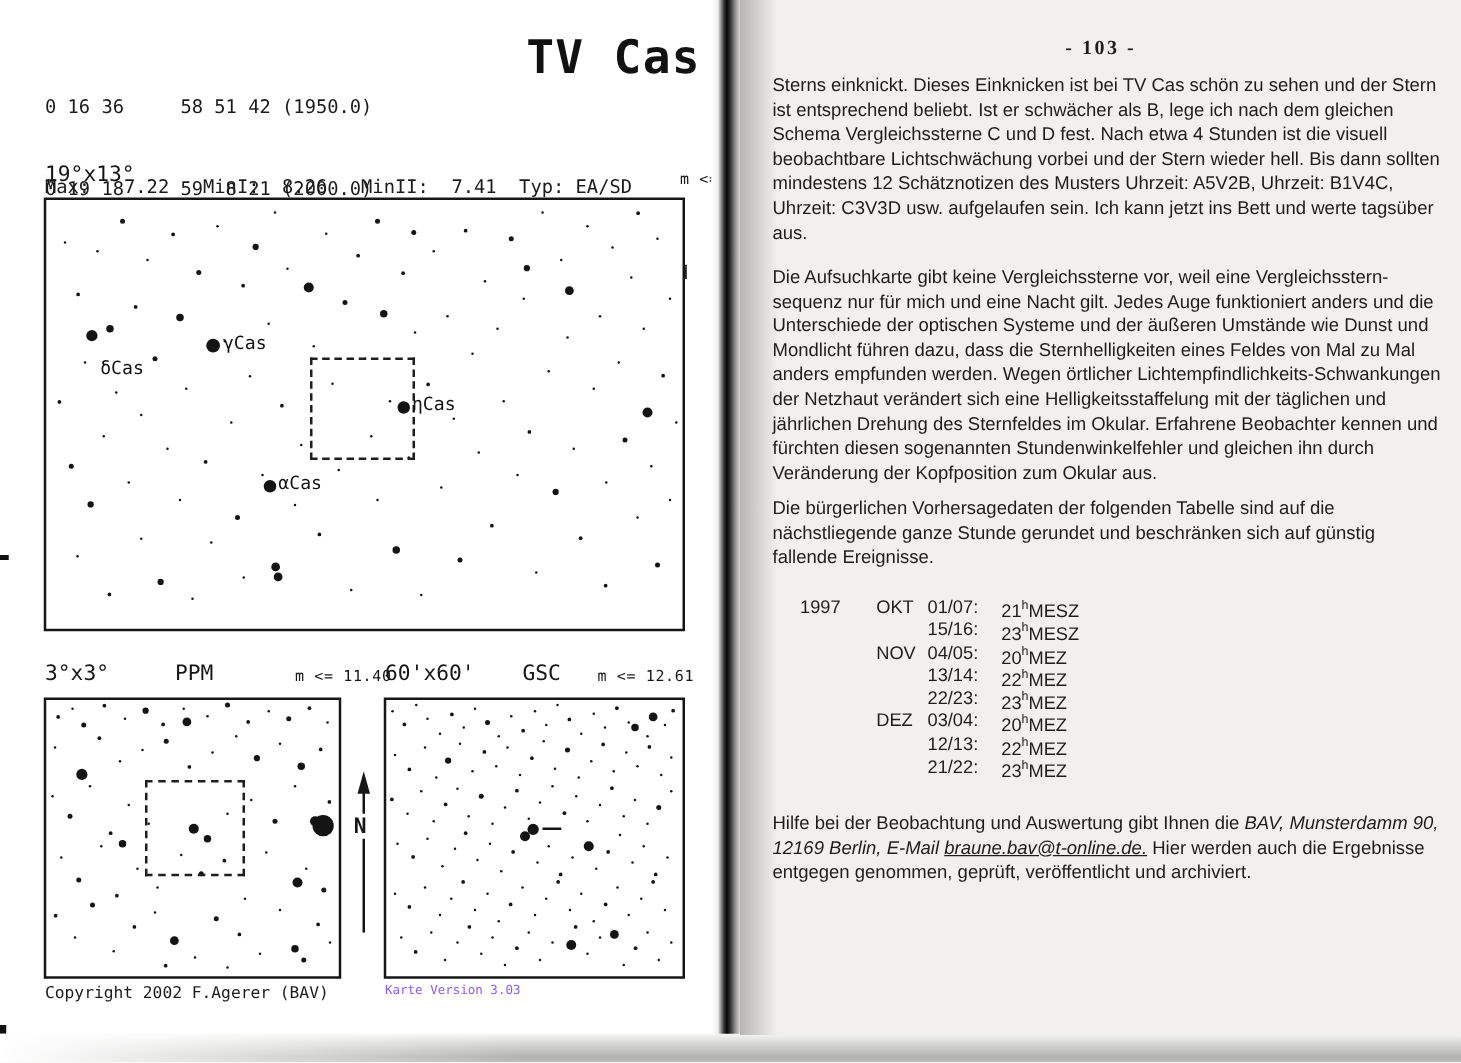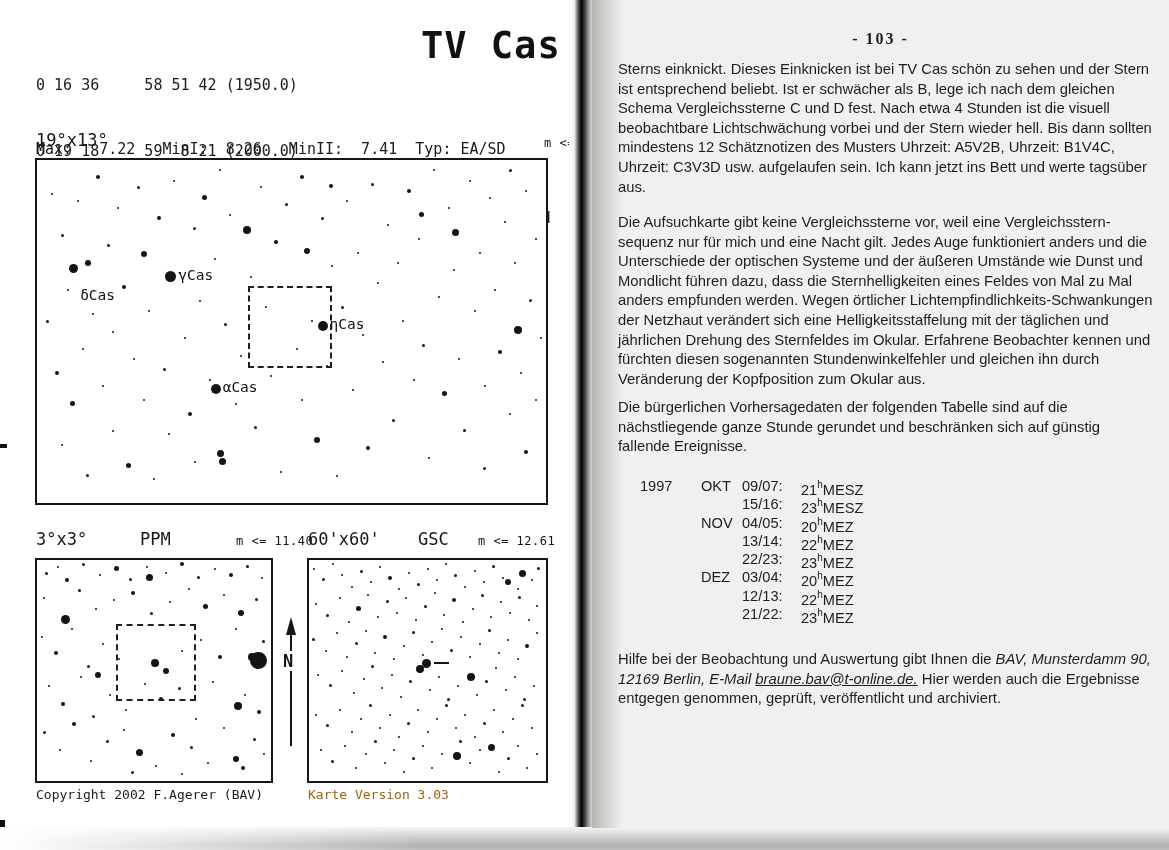--- a/index.html
+++ b/index.html
@@ -14,21 +14,21 @@
   #ppm-chart{left:35px;top:558px;width:238px;height:225px;}
   #gsc-chart{left:307px;top:558px;width:241px;height:225px;}
   .chart-hdr{position:absolute;color:#161616;}
   .fov{font-size:17px;}
   .mag{font-size:12px;letter-spacing:0.5px;}
   .cat{font-size:17px;}
   .star{position:absolute;background:#141414;border-radius:50%;}
   .dashed-box{position:absolute;border:2px dashed #1e1e1e;box-sizing:border-box;}
   .star-label{position:absolute;font-size:14.5px;color:#111;white-space:pre;}
   #footer-copyright{position:absolute;left:36px;top:787px;font-size:13px;color:#1b1b1b;}
-  #footer-version{position:absolute;left:308px;top:787px;font-size:13px;color:#a16207;}
+  #footer-version{position:absolute;left:308px;top:787px;font-size:10px;color:#8b5cf6;}
   
   #north{position:absolute;left:282px;top:617px;width:18px;height:132px;}
   #north .shaft{position:absolute;left:8px;top:13px;width:2px;height:116px;background:#161616;}
   #north .head{position:absolute;left:4px;top:0;width:0;height:0;
                border-left:5px solid transparent;border-right:5px solid transparent;
                border-bottom:18px solid #161616;}
   #north .nlabel{position:absolute;left:0px;top:34px;background:#fff;padding:0 1px;
                  font-size:17px;font-weight:600;}
   #gsc-marker{position:absolute;width:15px;height:2px;background:#141414;}
   .edge-tick{position:absolute;background:#111;}
@@ -467,21 +467,21 @@
     <div id="para1" class="para">Sterns einknickt. Dieses Einknicken ist bei TV Cas schön zu sehen und der Stern ist entsprechend beliebt. Ist er schwächer als B, lege ich nach dem gleichen Schema Vergleichssterne C und D fest. Nach etwa 4 Stunden ist die visuell beobachtbare Lichtschwächung vorbei und der Stern wieder hell. Bis dann sollten mindestens 12 Schätznotizen des Musters Uhrzeit: A5V2B, Uhrzeit: B1V4C, Uhrzeit: C3V3D usw. aufgelaufen sein. Ich kann jetzt ins Bett und werte tagsüber aus.</div>
 
     <div id="para2" class="para">Die Aufsuchkarte gibt keine Vergleichssterne vor, weil eine Vergleichsstern-sequenz nur für mich und eine Nacht gilt. Jedes Auge funktioniert anders und die Unterschiede der optischen Systeme und der äußeren Umstände wie Dunst und Mondlicht führen dazu, dass die Sternhelligkeiten eines Feldes von Mal zu Mal anders empfunden werden. Wegen örtlicher Lichtempfindlichkeits-Schwankungen der Netzhaut verändert sich eine Helligkeitsstaffelung mit der täglichen und jährlichen Drehung des Sternfeldes im Okular. Erfahrene Beobachter kennen und fürchten diesen sogenannten Stundenwinkelfehler und gleichen ihn durch Veränderung der Kopfposition zum Okular aus.</div>
 
     <div id="para3" class="para">Die bürgerlichen Vorhersagedaten der folgenden Tabelle sind auf die nächstliegende ganze Stunde gerundet und beschränken sich auf günstig fallende Ereignisse.</div>
 
     <div id="pred-table">
         <div class="trow">
           <span class="tyear">1997</span>
           <span class="tmonth">OKT</span>
-          <span class="tdate">09/07:</span>
+          <span class="tdate">01/07:</span>
           <span class="ttime">21<sup>h</sup>MESZ</span>
         </div>
         <div class="trow">
           <span class="tyear"></span>
           <span class="tmonth"></span>
           <span class="tdate">15/16:</span>
           <span class="ttime">23<sup>h</sup>MESZ</span>
         </div>
         <div class="trow">
           <span class="tyear"></span>

